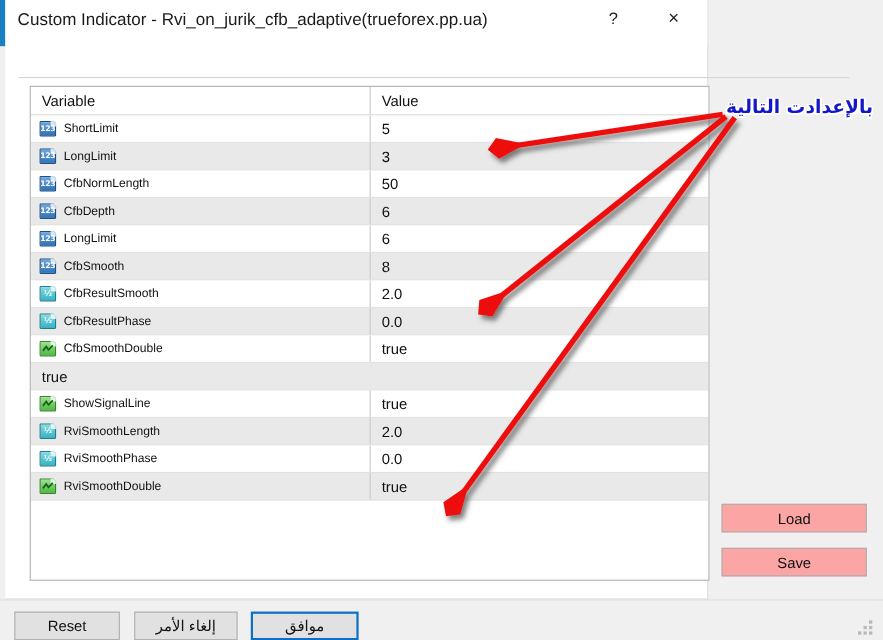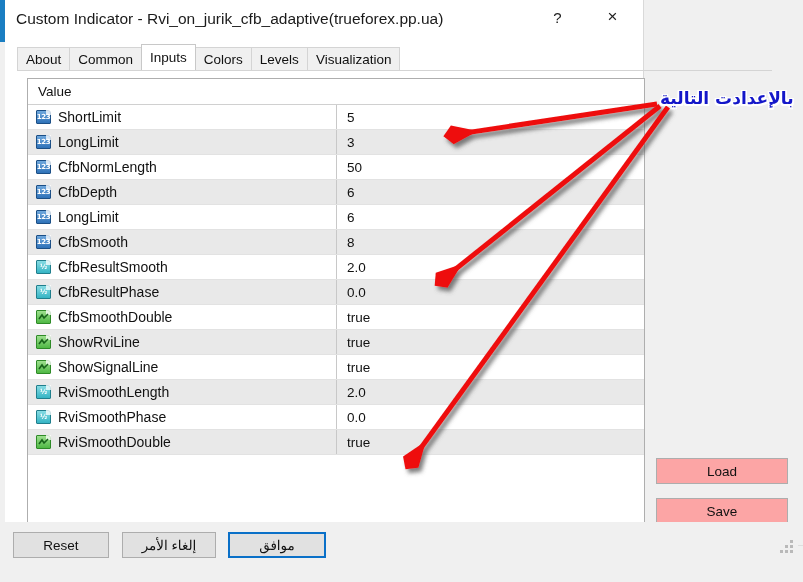--- a/index.html
+++ b/index.html
@@ -104,21 +104,21 @@
     display: flex; align-items: center;
     border-right: 1px solid #c8c8c8;
     box-sizing: border-box; padding-left: 8px;
   }
   .cell-val {
     width: 307px; height: 100%;
     display: flex; align-items: center;
     box-sizing: border-box; padding-left: 10px;
     font-size: 13.5px; color: #111;
   }
-  .var-label { font-size: 14px; color: #111; white-space: nowrap; }
+  .var-label { font-size: 11px; color: #111; white-space: nowrap; }
 
   
   .picon {
     width: 15px; height: 15px; margin-right: 7px;
     position: relative; flex: none;
   }
   .picon .body {
     position: absolute; left: 0; top: 0; width: 15px; height: 14px;
     border-radius: 1px 3px 1px 1px;
     box-sizing: border-box;
@@ -150,21 +150,21 @@
   }
   #btn-load { top: 458px; }
   #btn-save { top: 498px; }
 
   
   .bottom-sep {
     position: absolute; left: 0; top: 545px; width: 803px; height: 1px;
     background: #dedede;
   }
   .bottom-bar {
-    position: absolute; left: 0; top: 522px; width: 798px; height: 36px;
+    position: absolute; left: 0; top: 546px; width: 798px; height: 36px;
     background: #f0f0f0;
   }
   .bbtn {
     position: absolute; top: 10px; height: 26px;
     background: #e1e1e1; border: 1px solid #adadad;
     font-size: 13.5px; color: #111;
     font-family: "Liberation Sans", sans-serif;
     box-sizing: border-box; cursor: default;
   }
   #btn-reset  { left: 13px;  width: 96px; }
@@ -209,32 +209,25 @@
   <div class="win-accent"></div>
 
   <div class="dialog">
 
     <div class="titlebar">
       <div class="title-text">Custom Indicator - Rvi_on_jurik_cfb_adaptive(trueforex.pp.ua)</div>
       <button class="winbtn help">?</button>
       <button class="winbtn close">×</button>
     </div>
 
-    <div class="tabstrip" id="tabstrip">
-        <div class="tab">About</div>
-        <div class="tab">Common</div>
-        <div class="tab active">Inputs</div>
-        <div class="tab">Colors</div>
-        <div class="tab">Levels</div>
-        <div class="tab">Visualization</div>
-      </div>
     <div class="tabline"></div>
 
     <div class="grid-wrap">
       <div class="grid-head">
+        <div class="hcell col-var">Variable</div>
         <div class="hcell col-val">Value</div>
       </div>
       <div id="grid-body">
           <div class="row">
             <div class="cell-var">
               <span class="picon int">
                 <span class="body"></span>
                 <span class="fold"></span>
                 <span class="glyph">123</span>
               </span>
@@ -326,30 +319,20 @@
                 <span class="fold"></span>
                 <svg width="11" height="8" viewBox="0 0 11 8">
                   <polyline points="1,6 4,2 6,5 10,1" fill="none" stroke="#17631a" stroke-width="1.6"></polyline>
                 </svg>
               </span>
               <span class="var-label">CfbSmoothDouble</span>
             </div>
             <div class="cell-val">true</div>
           </div>
           <div class="row alt">
-            <div class="cell-var">
-              <span class="picon bool">
-                <span class="body"></span>
-                <span class="fold"></span>
-                <svg width="11" height="8" viewBox="0 0 11 8">
-                  <polyline points="1,6 4,2 6,5 10,1" fill="none" stroke="#17631a" stroke-width="1.6"></polyline>
-                </svg>
-              </span>
-              <span class="var-label">ShowRviLine</span>
-            </div>
             <div class="cell-val">true</div>
           </div>
           <div class="row">
             <div class="cell-var">
               <span class="picon bool">
                 <span class="body"></span>
                 <span class="fold"></span>
                 <svg width="11" height="8" viewBox="0 0 11 8">
                   <polyline points="1,6 4,2 6,5 10,1" fill="none" stroke="#17631a" stroke-width="1.6"></polyline>
                 </svg>

